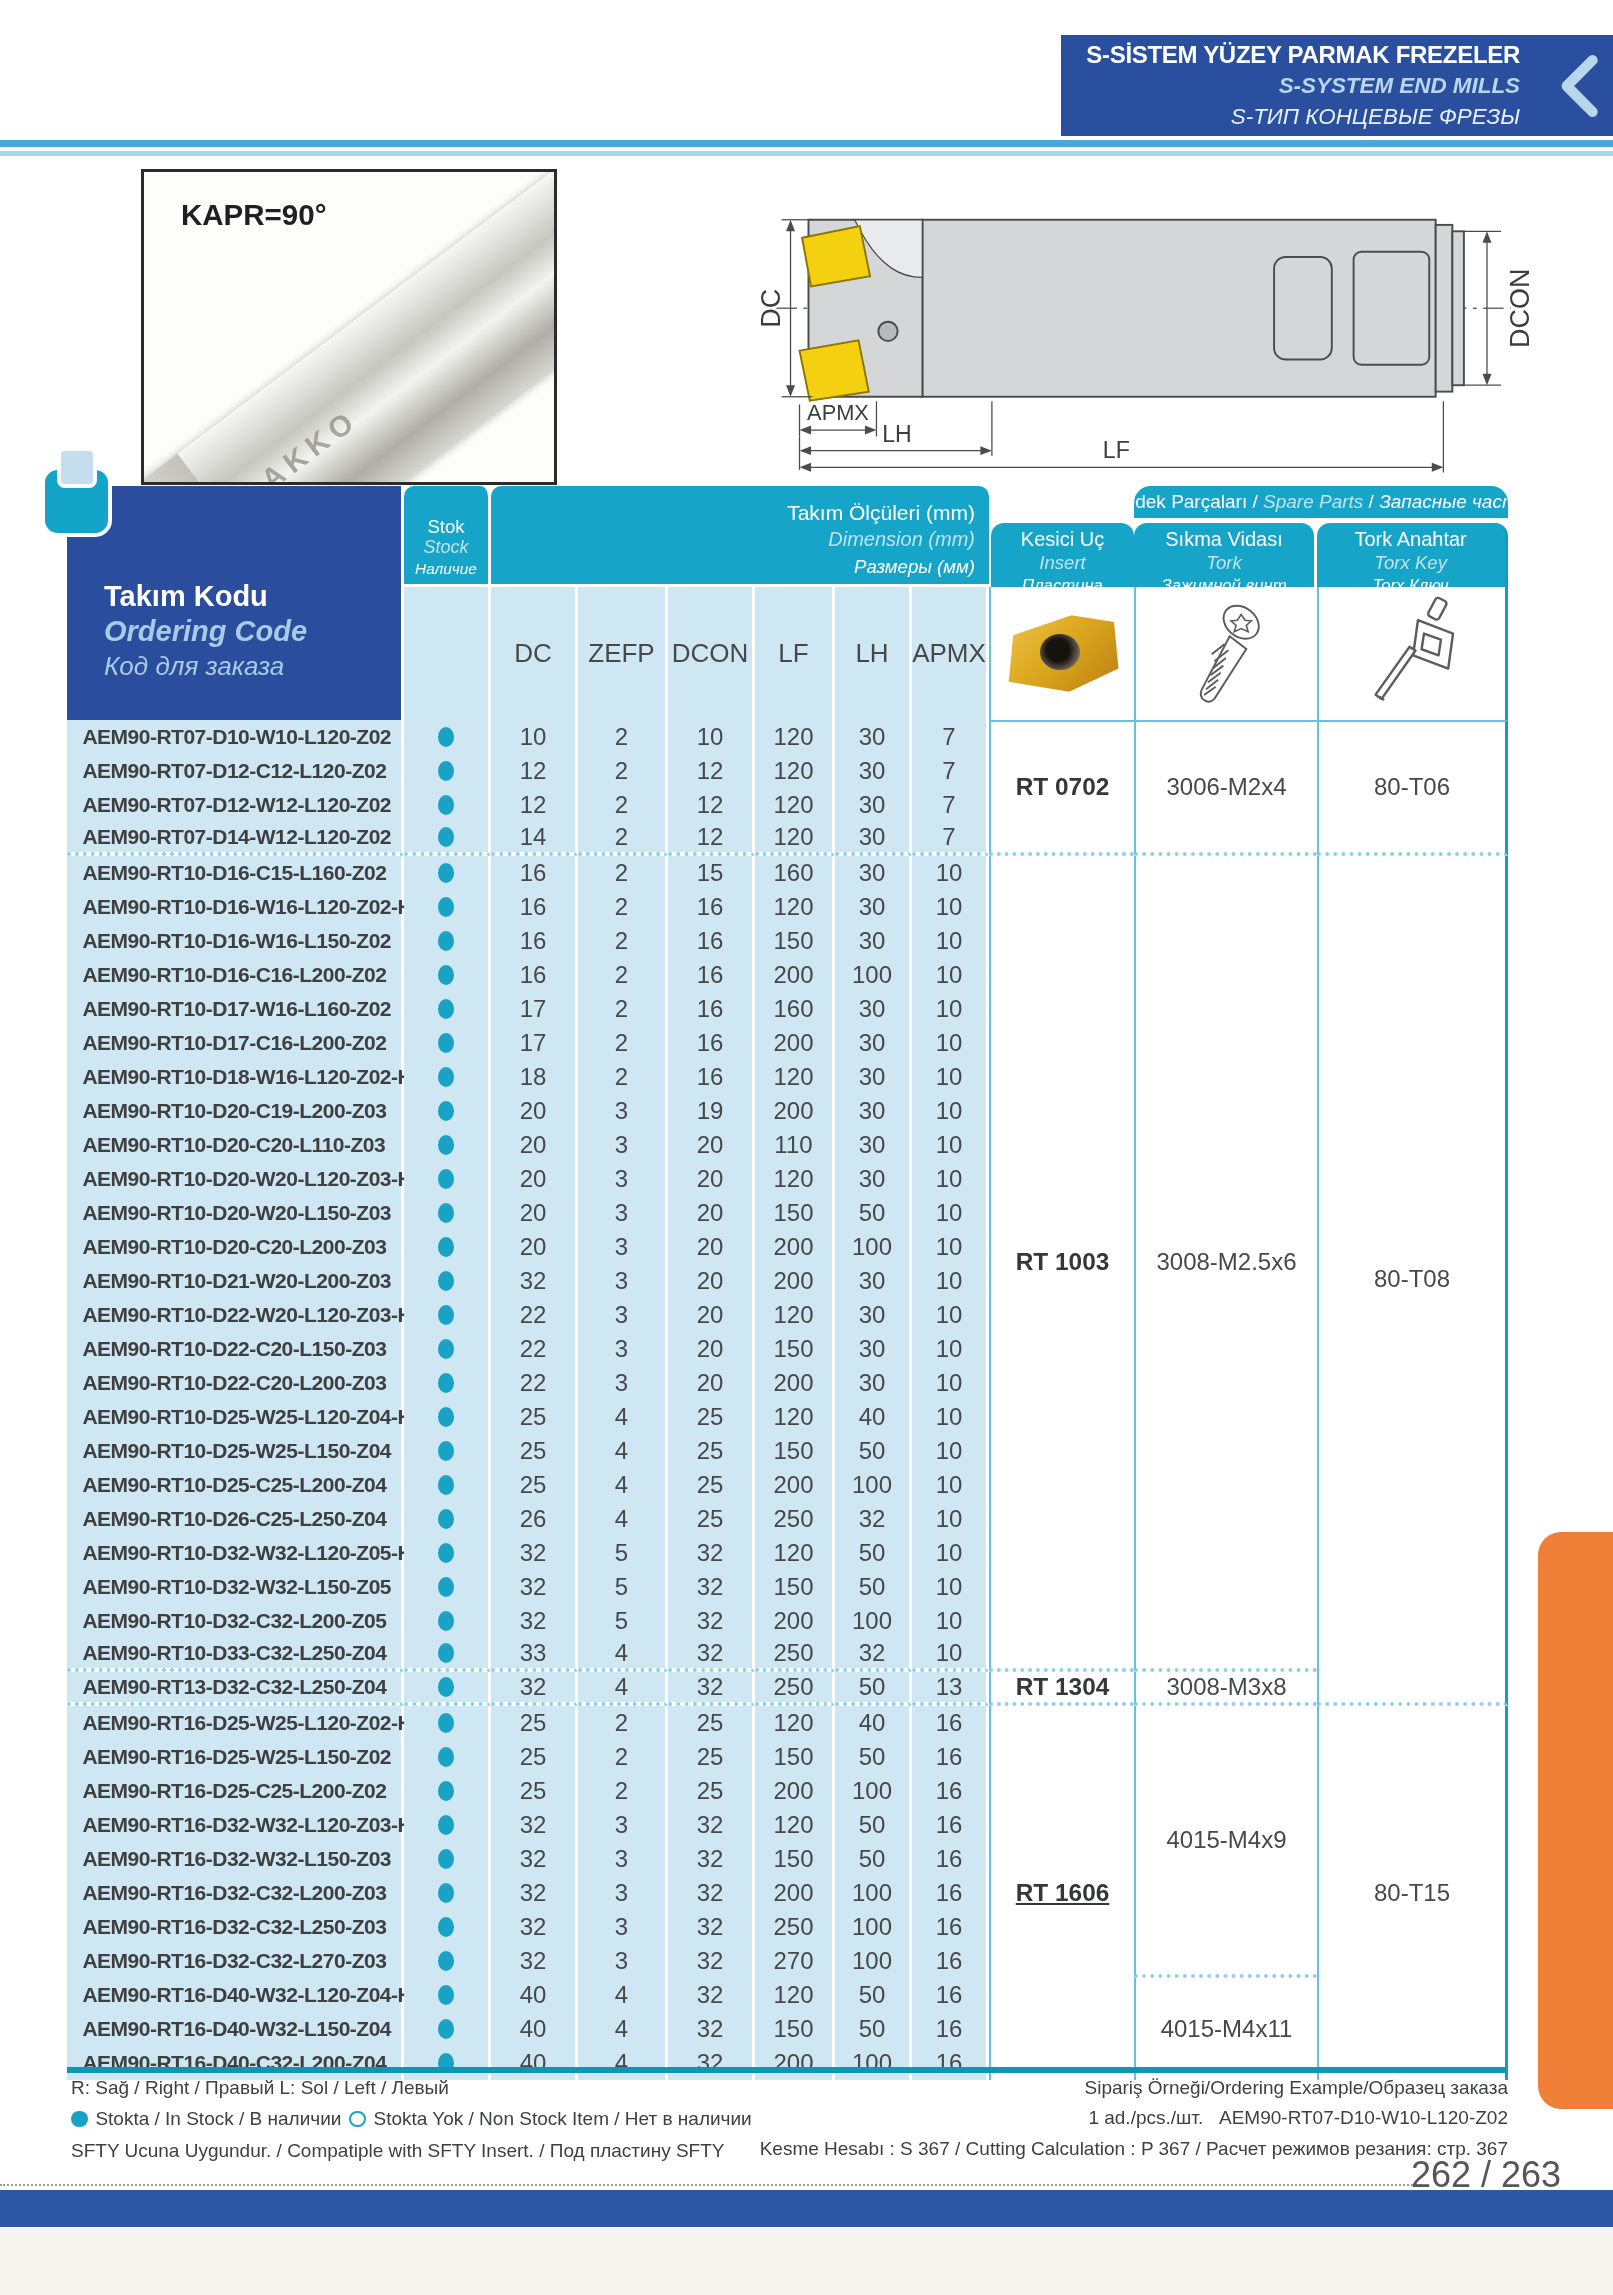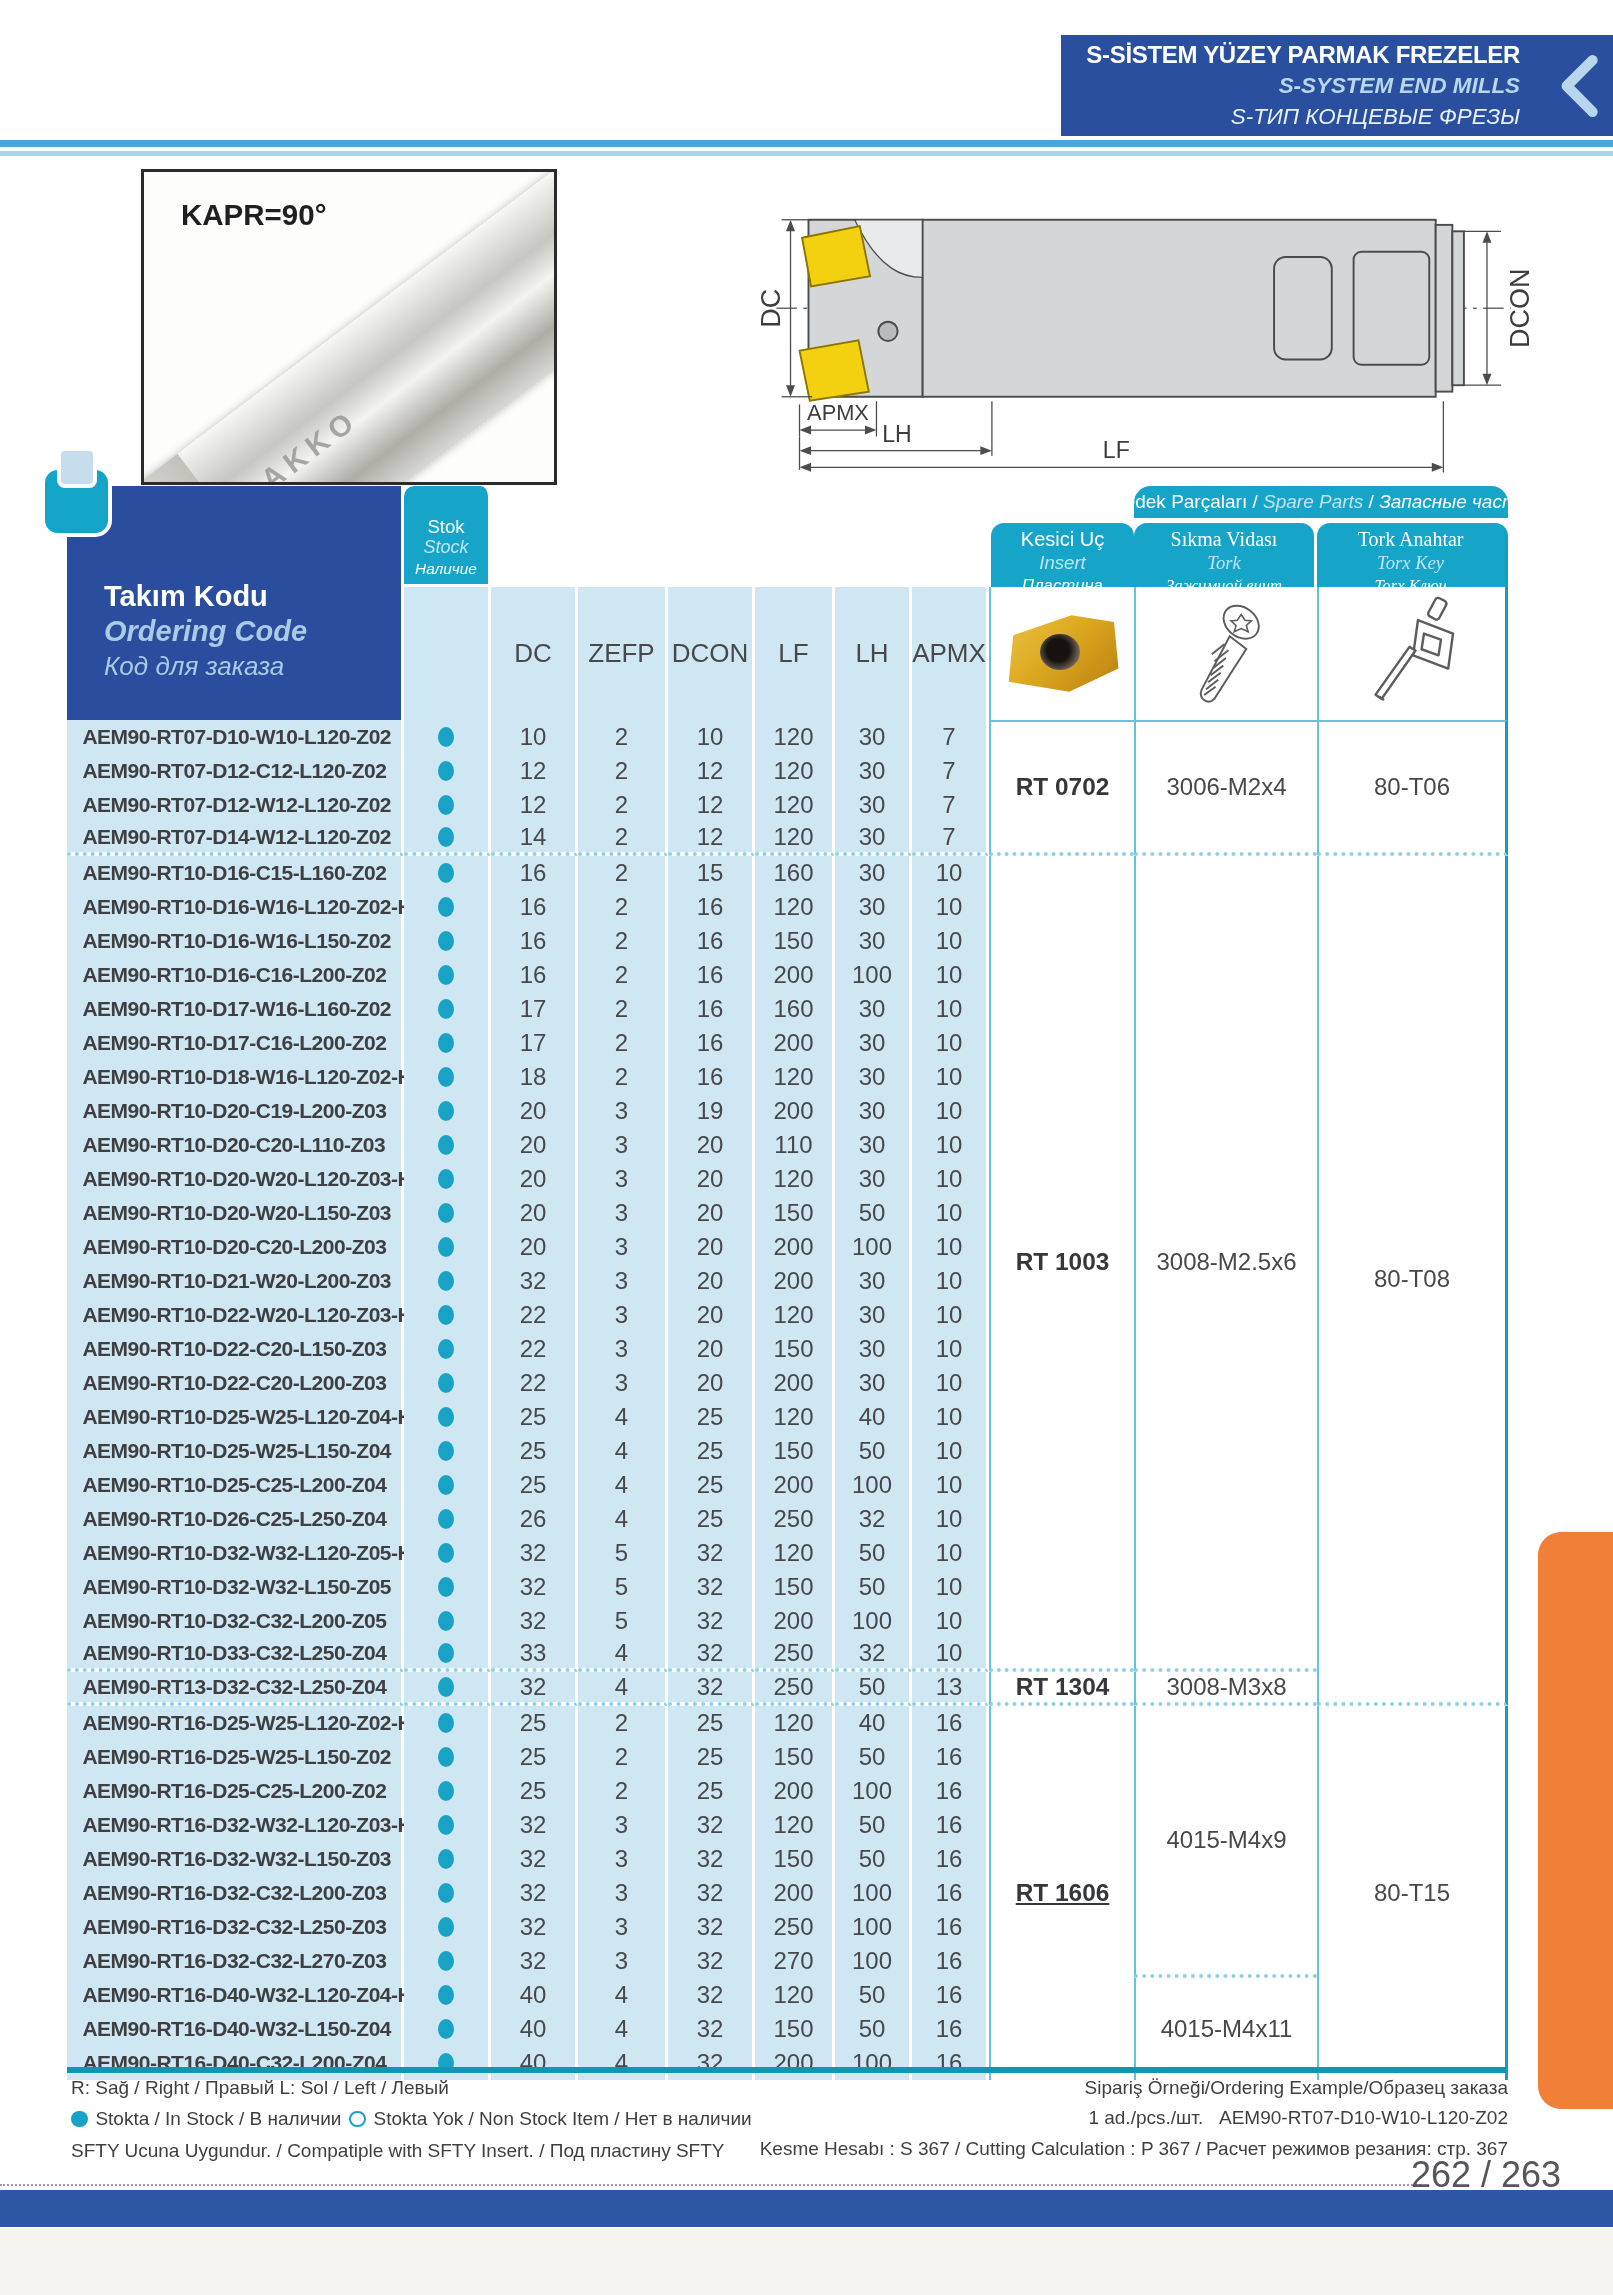--- a/index.html
+++ b/index.html
@@ -83,21 +83,21 @@
   .teal-head { background:#16a5c9; color:#ffffff; text-align:center; border-radius:13px 13px 0 0;
     width:100%; box-sizing:border-box; line-height:23px; padding-top:5.1px; height:64px; }
   .teal-head .t1 { font-size:20px; }
   .teal-head .t2 { font-size:18.6px; font-style:italic; color:#bfe4ef; }
   .teal-head .t3 { font-size:16.7px; font-style:italic; }
   .yedek-wrap { grid-column:10/12; grid-row:1; display:flex; flex-direction:column; background:#ffffff; }
   .yedek-band { height:38px; background:#16a5c9; border-radius:16.7px 16.7px 0 0; color:#ffffff;
     display:flex; align-items:center; justify-content:center; font-size:19px; white-space:pre; }
   .yedek-band .en { font-style:italic; color:#bfe4ef; }
   .yedek-band .ru { font-style:italic; }
-  .sub-boxes { flex:1; display:flex; margin-top:5.1px; align-items:flex-end;font-family:Liberation Serif, serif; }
+  .sub-boxes { flex:1; display:flex; margin-top:5.1px; align-items:flex-end; }
   .sub-boxes .sb { height:64px; }
   .sb-screw { width:180px; margin-right:2.6px; }
   .sb-torx  { width:191px; border-radius:13px 13px 0 0; }
   .imgcell { background:#ffffff; border-left:2.6px solid #63c2de; display:flex; align-items:center;
     justify-content:center; box-sizing:border-box; }
 
   
   .ins-photo { width:112px; height:83px; position:relative; }
   .ins-body { position:absolute; inset:0;
     background:linear-gradient(135deg,#eec34a 0%,#dca81f 45%,#b97f10 100%);
@@ -214,20 +214,25 @@
 <div class="grid" id="grid">
   <div class="cell panel">
     <div class="p1">Takım Kodu</div>
     <div class="p2">Ordering Code</div>
     <div class="p3">Код для заказа</div>
   </div>
   <div class="cell stok-box">
     <div class="s1">Stok</div>
     <div class="s2">Stock</div>
     <div class="s3">Наличие</div>
+  </div>
+  <div class="cell dims-box">
+    <div class="d1">Takım Ölçüleri (mm)</div>
+    <div class="d2">Dimension (mm)</div>
+    <div class="d3">Размеры (мм)</div>
   </div>
   <div class="cell kesici-cell">
     <div class="teal-head">
       <div class="t1">Kesici Uç</div>
       <div class="t2">Insert</div>
       <div class="t3">Пластина</div>
     </div>
   </div>
   <div class="cell yedek-wrap">
     <div class="yedek-band">

